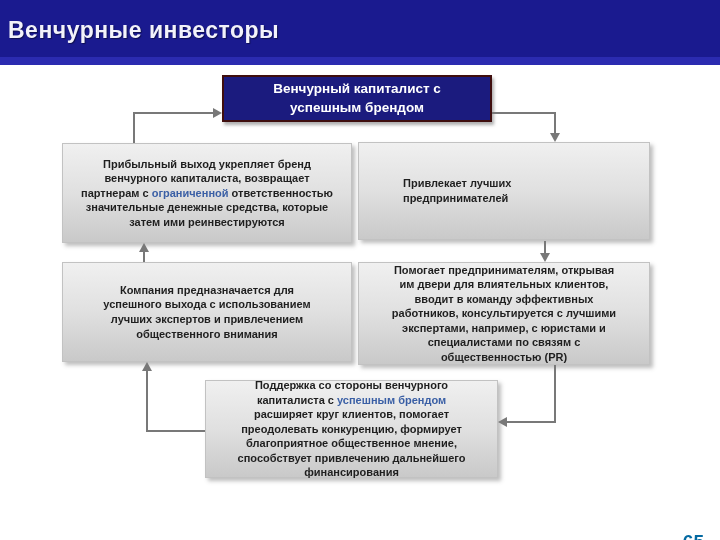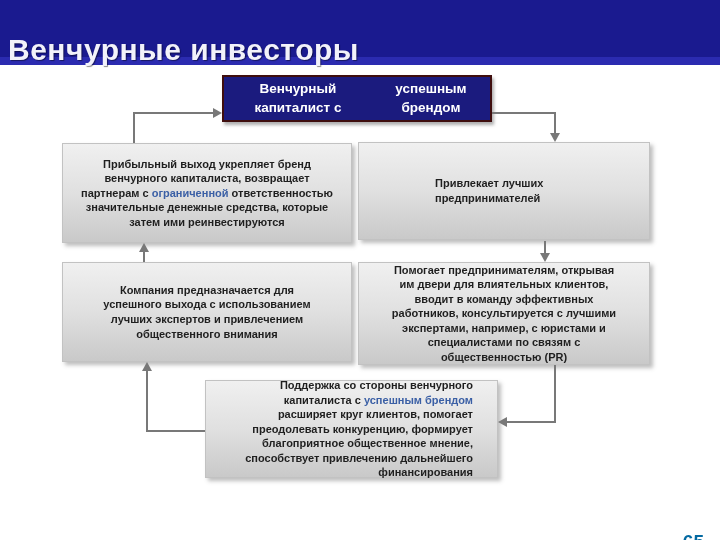--- a/index.html
+++ b/index.html
@@ -5,47 +5,47 @@
   html,body{margin:0;padding:0;}
   body{
     width:720px;height:540px;position:relative;overflow:hidden;
     background:#ffffff;
     font-family:"Liberation Sans","DejaVu Sans",sans-serif;
   }
   
   .header{position:absolute;left:0;top:0;width:720px;height:57px;background:#1a1a8f;}
   .header-stripe{position:absolute;left:0;top:57px;width:720px;height:8px;background:#2b2bb0;}
   .slide-title{
-    position:absolute;left:8px;top:33px;
-    font-size:30px;font-weight:bold;color:#f2f2fa;letter-spacing:0.5px;
+    position:absolute;left:8px;top:17px;
+    font-size:23px;font-weight:bold;color:#f2f2fa;letter-spacing:0.5px;
     text-shadow:1px 1px 1px rgba(0,0,0,0.45);
   }
   
   .center-box{
     position:absolute;left:222px;top:75px;width:270px;height:47px;
     box-sizing:border-box;background:#1b1b7e;border:2px solid #3f0e0e;
     box-shadow:2px 3px 3px rgba(110,110,110,0.55);
-    display:flex;justify-content:center;align-items:center;
+    display:flex;flex-direction:column;justify-content:center;align-items:center;
     color:#ffffff;font-size:13.5px;font-weight:bold;text-align:center;line-height:1.35;
   }
   
   .gray-box{
     position:absolute;box-sizing:border-box;
     background:linear-gradient(180deg,#f0f0f0 0%,#e0e0e0 50%,#c9c9c9 100%);
     border:1px solid #c2c2c2;
     box-shadow:3px 3px 4px rgba(110,110,110,0.45);
     display:flex;align-items:center;justify-content:center;
     font-size:11px;font-weight:bold;color:#1f1f1f;text-align:center;line-height:1.32;
   }
   .box-left-1{left:62px;top:143px;width:290px;height:100px;padding:6px 12px;}
   .box-left-2{left:62px;top:262px;width:290px;height:100px;padding:6px 30px;}
-  .box-right-1{left:358px;top:142px;width:292px;height:98px;justify-content:flex-start;padding-left:76px;text-align:left;}
+  .box-right-1{left:358px;top:142px;width:292px;height:98px;justify-content:flex-start;padding-left:44px;text-align:left;}
   .box-right-1 .inner{width:140px;}
   .box-right-2{left:358px;top:262px;width:292px;height:103px;padding:6px 28px;}
-  .box-bottom{left:205px;top:380px;width:293px;height:98px;padding:6px 24px;text-align:right;}
+  .box-bottom{left:205px;top:380px;width:293px;height:98px;padding:6px 24px;}
   .hl{color:#3a5fa5;}
   
   .hline,.vline{position:absolute;background:#787878;}
   .hline{height:2px;}
   .vline{width:2px;}
   .arr{position:absolute;width:0;height:0;}
   .arr-right{border-top:5px solid transparent;border-bottom:5px solid transparent;border-left:9px solid #787878;}
   .arr-left{border-top:5px solid transparent;border-bottom:5px solid transparent;border-right:9px solid #787878;}
   .arr-down{border-left:5px solid transparent;border-right:5px solid transparent;border-top:9px solid #787878;}
   .arr-up{border-left:5px solid transparent;border-right:5px solid transparent;border-bottom:9px solid #787878;}

